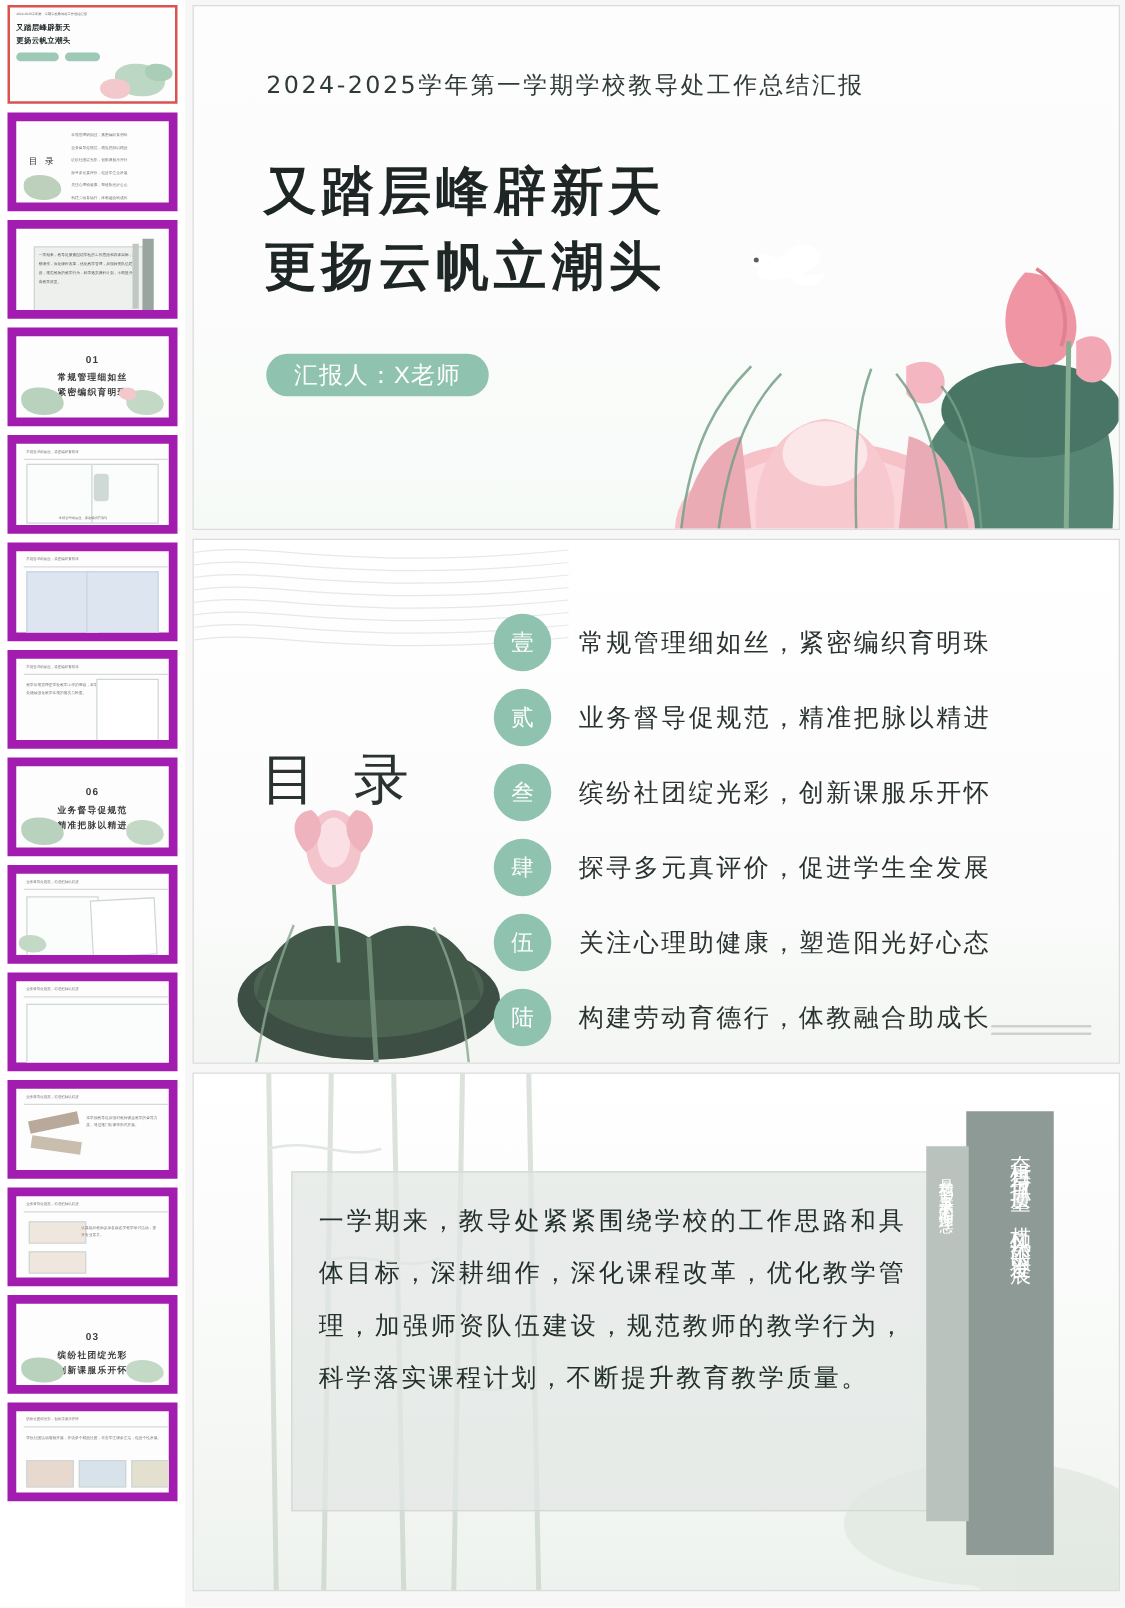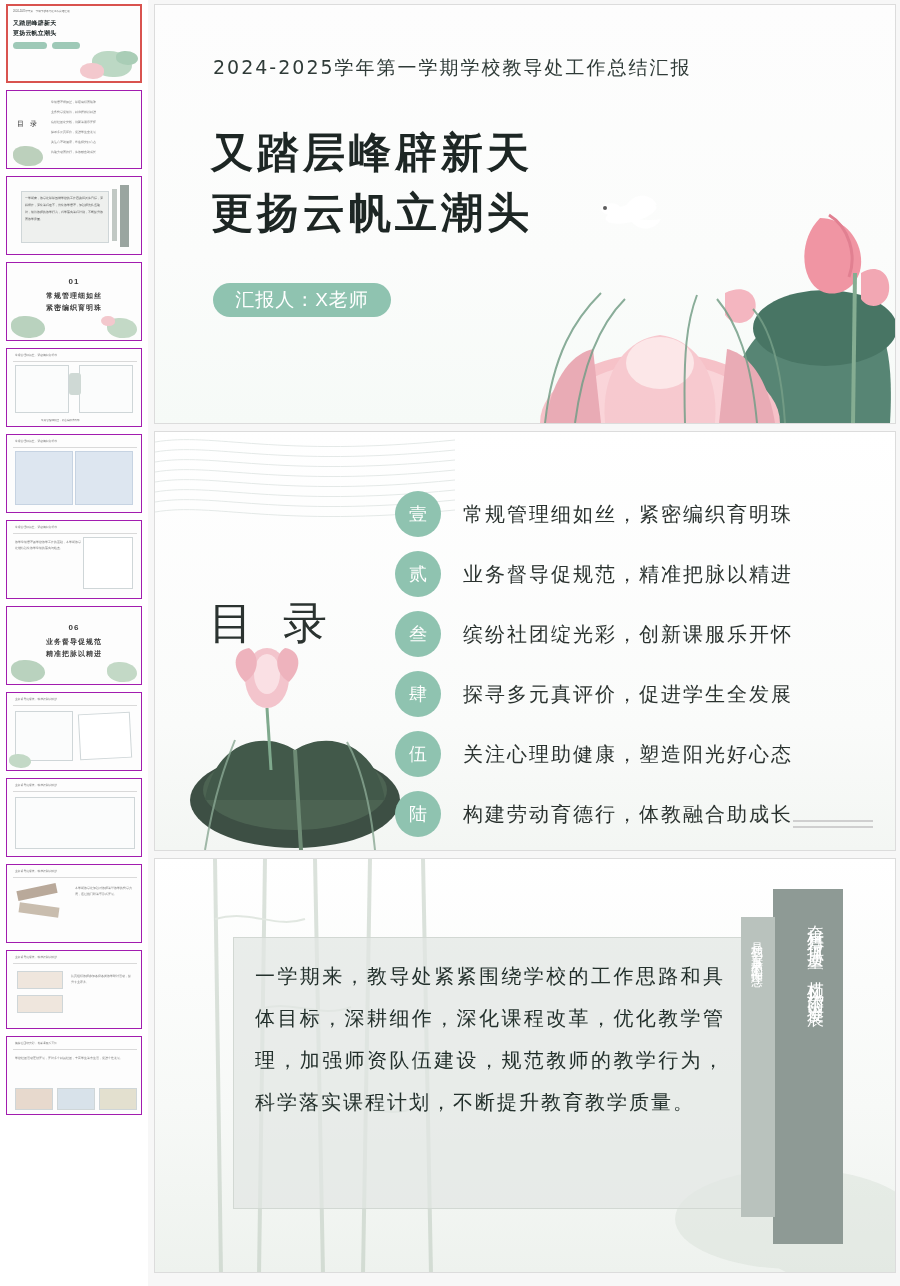--- a/index.html
+++ b/index.html
@@ -1,21 +1,21 @@
 <!DOCTYPE html>
 <html><head>
 <meta charset="utf-8">
 <style>
   html,body{margin:0;padding:0;background:#ffffff;}
   body{width:900px;height:1286px;font-family:"Liberation Sans","DejaVu Sans",sans-serif;overflow:hidden;}
   .app{display:flex;width:900px;height:1286px;background:#f7f7f7;}
 
   
   .rail{width:148px;flex:0 0 148px;background:#ffffff;padding:4px 0 0 4px;box-sizing:border-box;overflow:hidden;}
-  .thumb{position:relative;width:136px;height:79px;margin:0 0 7px 2px;background:#fdfdfd;border:1px solid #a21caf;box-sizing:border-box;overflow:hidden;}
+  .thumb{position:relative;width:136px;height:79px;margin:0 0 7px 2px;background:#fdfdfd;border:7px solid #a21caf;box-sizing:border-box;overflow:hidden;}
   .thumb.sel{border:2px solid #d9534f;}
   .tl{position:absolute;font-size:4px;color:#555;line-height:1.35;letter-spacing:.2px;}
   .tmini{position:absolute;font-size:3px;color:#777;line-height:1.3;}
   .tbig{position:absolute;width:100%;text-align:center;font-size:7px;color:#3b3b3b;font-weight:bold;letter-spacing:1px;}
   .tbar{position:absolute;background:#e9eef0;}
   .tbox{position:absolute;border:1px solid #cfd6d8;background:#fbfcfc;}
   .tblue{position:absolute;background:#dde6f0;border:1px solid #c6d3e2;}
   .tline{position:absolute;height:1px;background:#d9d9d9;}
   .tgreen{position:absolute;background:#cfe0d4;border-radius:40% 60% 45% 55%;}
   .tpink{position:absolute;background:#f3c8cd;border-radius:50% 50% 45% 55%;}
@@ -155,20 +155,27 @@
     </div>
 
     <div class="thumb">
       <div class="tmini" style="left:8px;top:5px;font-size:2.8px;">业务督导促规范，精准把脉以精进</div>
       <div class="tline" style="left:6px;top:12px;width:124px;"></div>
       <div class="tbox" style="left:10px;top:20px;width:44px;height:16px;background:#efe6dd;"></div>
       <div class="tbox" style="left:10px;top:44px;width:44px;height:16px;background:#efe6dd;"></div>
       <div class="tmini" style="right:8px;top:22px;width:62px;line-height:6px;">认真组织教师参加各级各类教学研讨活动，提升专业素养。</div>
     </div>
 
+    <div class="thumb">
+      <div class="tbig" style="top:22px;font-size:8px;">03</div>
+      <div class="tbig" style="top:36px;">缤纷社团绽光彩</div>
+      <div class="tbig" style="top:48px;">创新课服乐开怀</div>
+      <div class="tgreen" style="left:4px;bottom:2px;width:34px;height:20px;background:#b9d2be;"></div>
+      <div class="tgreen" style="right:4px;bottom:2px;width:30px;height:18px;background:#c3d9c6;"></div>
+    </div>
 
     <div class="thumb">
       <div class="tmini" style="left:8px;top:5px;font-size:2.8px;">缤纷社团绽光彩，创新课服乐开怀</div>
       <div class="tline" style="left:6px;top:12px;width:124px;"></div>
       <div class="tmini" style="left:8px;top:18px;width:118px;line-height:6px;">学校社团活动蓬勃开展，开设多个精品社团，丰富学生课余生活，促进个性发展。</div>
       <div class="tbox" style="left:8px;bottom:4px;width:36px;height:20px;background:#e7d9cd;"></div>
       <div class="tbox" style="left:50px;bottom:4px;width:36px;height:20px;background:#d8e2ea;"></div>
       <div class="tbox" style="left:92px;bottom:4px;width:36px;height:20px;background:#e3e0cf;"></div>
     </div>
 

